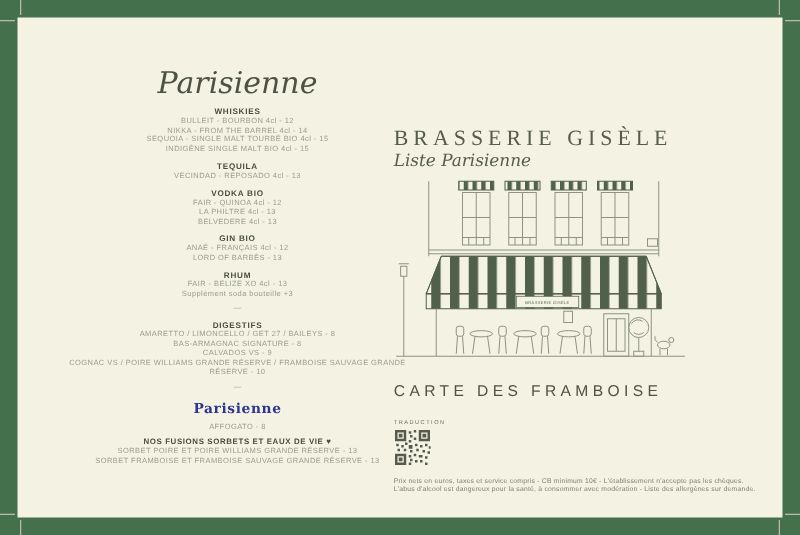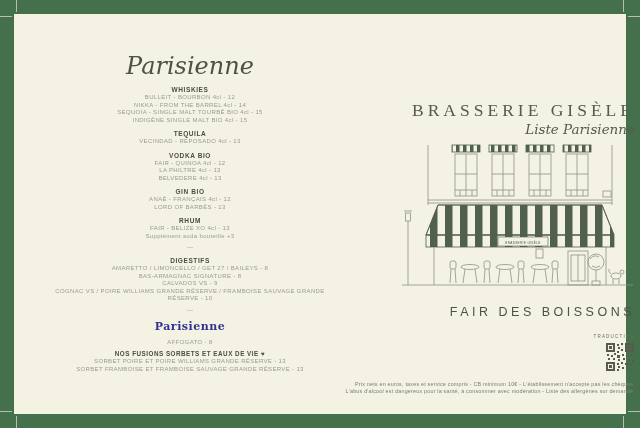--- a/index.html
+++ b/index.html
@@ -18,21 +18,21 @@
              letter-spacing:.6px;color:#4a4e3f;}
   .sec-item{font-size:6px;line-height:7.5px;letter-spacing:.35px;color:#9b9d8b;}
   .sep{margin-top:4px;font-size:6px;line-height:7px;color:#9b9d8b;}
   .berthillon{margin-top:6px;font-family:"DejaVu Serif",serif;font-weight:bold;
               font-size:11px;line-height:13px;color:#2f3490;letter-spacing:.5px;}
   .affogato{margin-top:6px;}
   .fusions-title{margin-top:4px;font-size:6.3px;line-height:8px;font-weight:bold;
                  letter-spacing:.5px;color:#4a4e3f;}
 
   
-  .right-col{position:absolute;left:301px;top:0;width:320px;text-align:right;}
+  .right-col{position:absolute;left:301px;top:0;width:320px;text-align:left;}
   .brand-title{margin:86px 0 0 0;font-family:"Liberation Serif",serif;font-weight:normal;
                font-size:17.5px;line-height:20px;letter-spacing:4px;color:#565b4b;}
   .brand-sub{margin-top:1px;font-family:"DejaVu Serif",serif;font-style:italic;
              font-size:13.5px;line-height:16px;color:#565b4b;}
   .storefront{margin-top:6px;}
   .menu-title{margin-top:10px;font-family:"Liberation Sans",sans-serif;font-size:12.5px;
               line-height:15px;letter-spacing:3.5px;color:#4d5245;}
   .qr-label{margin-top:14px;font-size:4.5px;line-height:6px;letter-spacing:1.2px;color:#6c7060;}
   .qr-wrap{margin-top:2px;line-height:0;}
   .footnotes{margin-top:9px;font-size:5.4px;line-height:7px;letter-spacing:.2px;color:#7e8072;}
@@ -234,21 +234,21 @@
               <line x1="8" y1="78" x2="8" y2="142"></line>
               <rect x="5.5" y="70" width="5" height="8"></rect>
               <line x1="4" y1="68" x2="12" y2="68"></line>
             </g>
 
             <line x1="2" y1="142" x2="233" y2="142"></line>
           </g>
         </svg>
       </div>
 
-      <div class="menu-title">FAIR DES BOISSONS</div>
+      <div class="menu-title">CARTE DES FRAMBOISE</div>
 
       <div class="qr-label">TRADUCTION</div>
       <div class="qr-wrap">
         <svg width="30" height="30" viewBox="0 0 30 30">
           <g fill="#565b4e">
 
             <path d="M1 1h9v9h-9z M3 3h5v5h-5z" fill-rule="evenodd"></path>
             <rect x="4" y="4" width="3" height="3"></rect>
             <path d="M20 1h9v9h-9z M22 3h5v5h-5z" fill-rule="evenodd"></path>
             <rect x="23" y="4" width="3" height="3"></rect>

